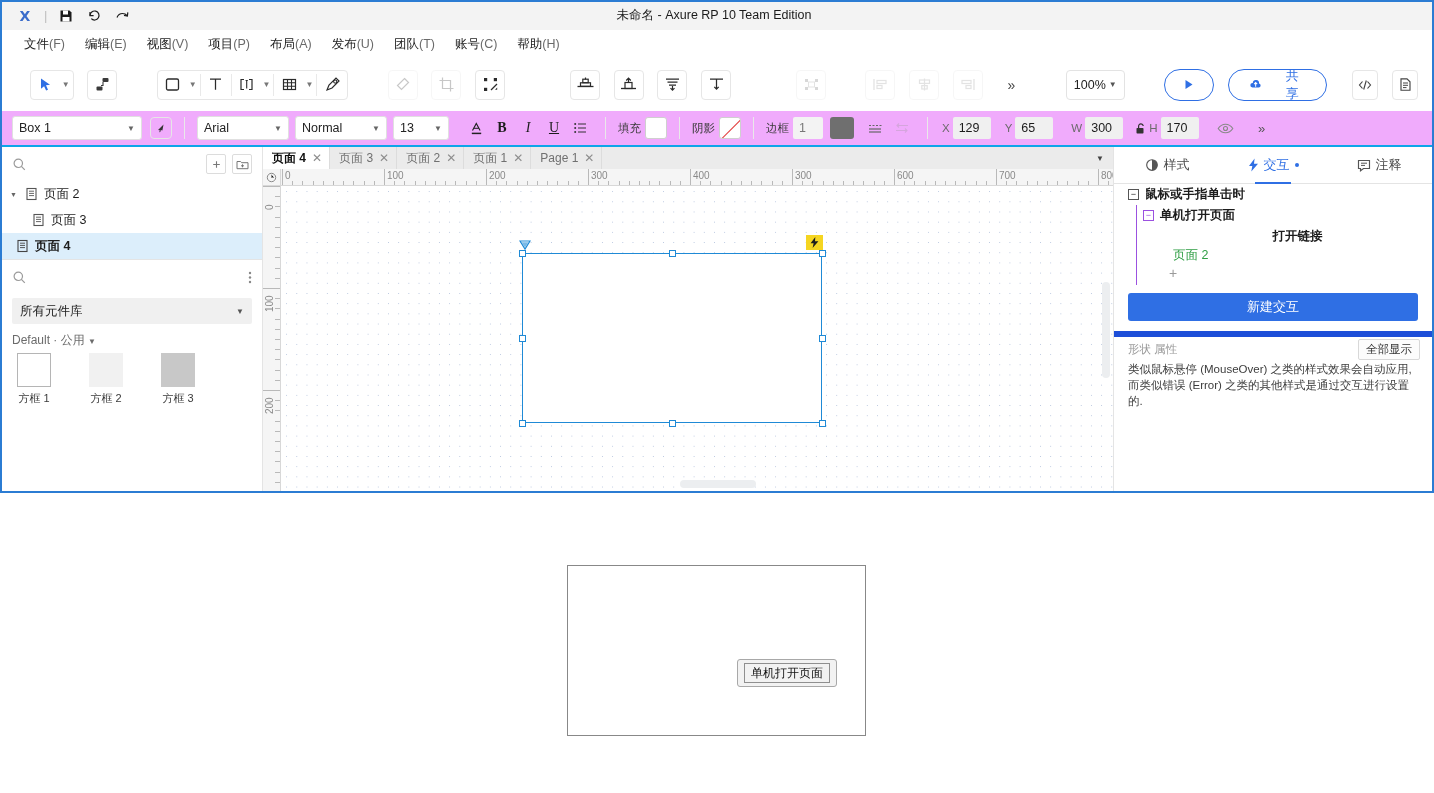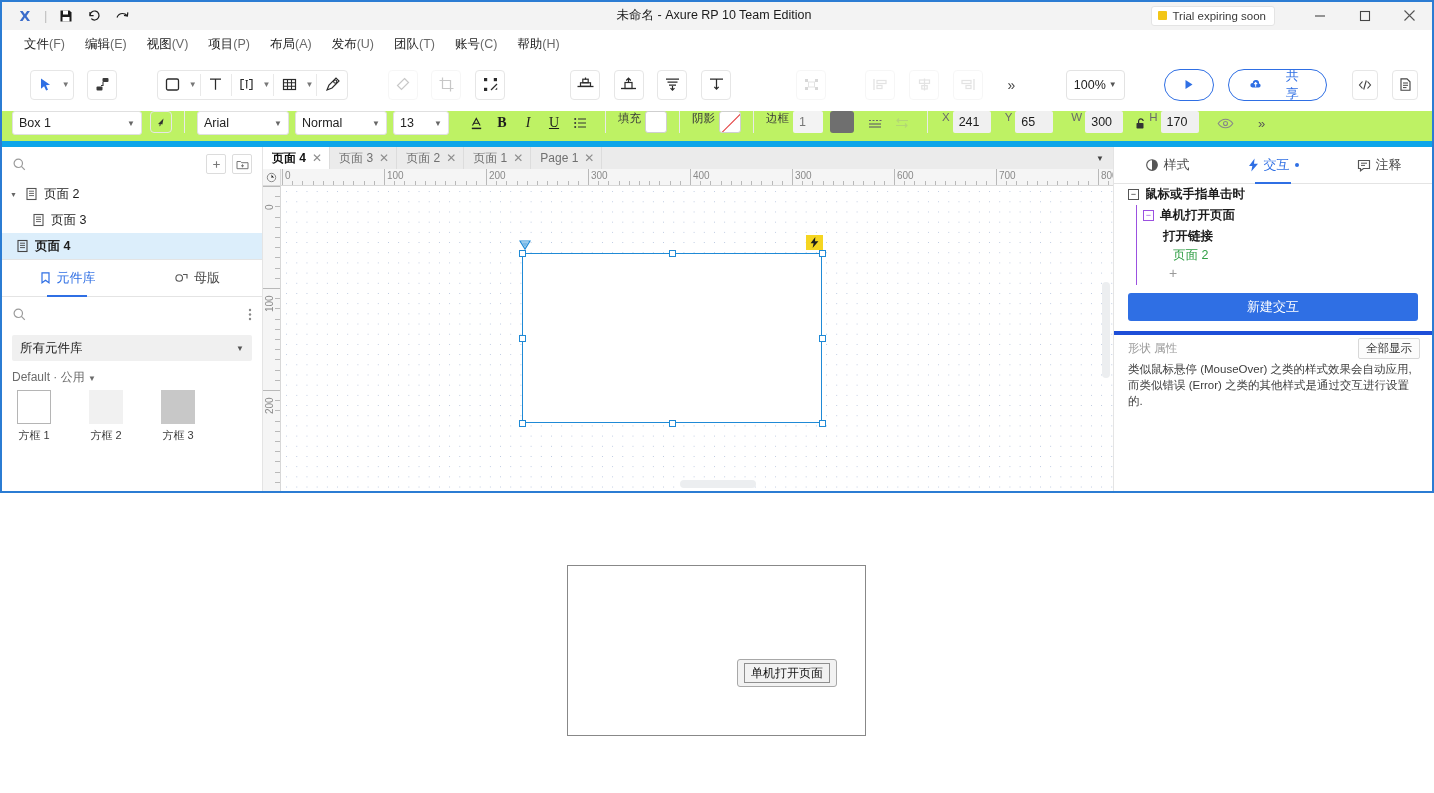--- a/index.html
+++ b/index.html
@@ -90,22 +90,22 @@
     color: #2f6fe4; font-size: 13px;
   }
   .sq-btn {
     width: 30px; height: 30px; border: 1px solid #e6e6e6; border-radius: 4px;
     display: flex; align-items: center; justify-content: center; cursor: pointer; color: #444;
     font-size: 12px;
   }
 
   
   .formatbar {
-    height: 36px; flex: 0 0 36px; display: flex; align-items: flex-start;
-    background: #bef264; padding: 0 10px; border-bottom: 6px solid #0ea5e9;
+    height: 36px; flex: 0 0 36px; display: flex; align-items: center;
+    background: #f0abfc; padding: 0 10px; border-bottom: 2px solid #0ea5e9;
   }
   .fsel {
     border: 1px solid #e0e0e0; border-radius: 3px; height: 24px;
     display: flex; align-items: center; justify-content: space-between;
     padding: 0 6px; font-size: 12.5px; color: #222; background: #fff; cursor: pointer;
   }
   .name-sel { width: 130px; }
   .font-sel { width: 92px; }
   .weight-sel { width: 92px; }
   .size-sel { width: 56px; }
@@ -252,30 +252,30 @@
   .ev-row { display: flex; align-items: flex-start; padding: 2px 14px; gap: 6px; }
   .tgl {
     width: 11px; height: 11px; border: 1px solid #555; background: #fff; color: #222;
     font-size: 9px; line-height: 9px; text-align: center; margin-top: 3px; cursor: pointer; flex: 0 0 11px;
   }
   .tgl.purple { border-color: #9b51e0; color: #9b51e0; }
   .ev-title { font-size: 12.5px; color: #1c1c1c; font-weight: bold; }
   .action-block { margin-left: 22px; border-left: 1.5px solid #9b51e0; padding-left: 0px; }
   .act-row { display: flex; align-items: flex-start; gap: 6px; padding: 2px 0 2px 6px; }
   .act-name { font-size: 12.5px; color: #1c1c1c; font-weight: bold; }
-  .act-sub { font-size: 12.5px; color: #1c1c1c; font-weight: bold; padding: 2px 0 0 26px; }
+  .act-sub { font-size: 12.5px; color: #1c1c1c; font-weight: bold; padding: 2px 0 0 26px; text-align: center; }
   .act-target { font-size: 12.5px; color: #2f9e44; padding: 2px 0 0 36px; cursor: pointer; }
   .plus-row { font-size: 14px; color: #9a9a9a; padding: 1px 0 4px 32px; cursor: pointer; }
   .new-inter-btn {
     margin: 8px 14px 10px; height: 28px; background: #2f6fe4; color: #fff;
     border-radius: 3px; display: flex; align-items: center; justify-content: center;
     font-size: 13px; cursor: pointer;
   }
   .prop-head {
-    border-top: 4px solid #1d4ed8; height: 30px; display: flex; align-items: center;
+    border-top: 6px solid #1d4ed8; height: 30px; display: flex; align-items: center;
     justify-content: space-between; padding: 0 12px 0 14px;
   }
   .prop-title { font-size: 11.5px; color: #9a9a9a; }
   .showall-btn {
     border: 1px solid #d8d8d8; border-radius: 2px; font-size: 11.5px; color: #333;
     padding: 2px 7px; background: #fcfcfc; cursor: pointer;
   }
   .prop-desc { font-size: 11.5px; color: #3c3c3c; line-height: 16px; padding: 0 14px; }
 
   
@@ -319,41 +319,20 @@
       </div>
       <div class="tb-icon">
         <svg width="15" height="15" viewBox="0 0 15 15">
             <path d="M2 9.5c1-2.6 3-4 5.5-4 2 0 3.6.9 4.6 2.2" fill="none" stroke="#1c1c1c" stroke-width="1.2"></path>
             <path d="M12.8 4.4l-.4 3.6-3.4-.7" fill="none" stroke="#1c1c1c" stroke-width="1.2"></path>
           </svg>
       </div>
     </div>
     <div class="tb-title">
       <span>未命名</span><span> - Axure RP 10 Team Edition</span>
-    </div>
-    <div class="tb-right">
-      <div class="trial-badge">
-        <span class="trial-dot"></span>
-        <span>Trial expiring soon</span>
-      </div>
-      <div class="wbtn">
-        <svg width="12" height="12" viewBox="0 0 12 12">
-            <path d="M1 6h10" stroke="#444" stroke-width="1.1"></path>
-          </svg>
-      </div>
-      <div class="wbtn">
-        <svg width="12" height="12" viewBox="0 0 12 12">
-            <rect x="1.5" y="1.5" width="9" height="9" fill="none" stroke="#444" stroke-width="1.1"></rect>
-          </svg>
-      </div>
-      <div class="wbtn">
-        <svg width="13" height="13" viewBox="0 0 13 13">
-            <path d="M1.5 1.5l10 10M11.5 1.5l-10 10" stroke="#555" stroke-width="1.1"></path>
-          </svg>
-      </div>
     </div>
   </div>
 
   <div class="menubar">
     <div class="menu-item"><span>文件</span><span class="mk">(F)</span></div>
     <div class="menu-item"><span>编辑</span><span class="mk">(E)</span></div>
     <div class="menu-item"><span>视图</span><span class="mk">(V)</span></div>
     <div class="menu-item"><span>项目</span><span class="mk">(P)</span></div>
     <div class="menu-item"><span>布局</span><span class="mk">(A)</span></div>
     <div class="menu-item"><span>发布</span><span class="mk">(U)</span></div>
@@ -638,21 +617,21 @@
           <path d="M14 3.5H3M5 1.5L3 3.5l2 2" fill="none" stroke="#999" stroke-width="1.1"></path>
           <path d="M2 8.5h11M11 6.5l2 2-2 2" fill="none" stroke="#999" stroke-width="1.1"></path>
         </svg>
     </div>
 
     <div style="width:12px"></div>
       <div class="divline"></div>
       <div style="width:14px"></div>
     <span class="xy-label">X</span>
     <div class="numfield">
-        <span>241</span>
+        <span>129</span>
       </div>
     <div style="width:14px"></div>
     <span class="xy-label">Y</span>
     <div class="numfield">
         <span>65</span>
       </div>
     <div style="width:18px"></div>
     <span class="xy-label">W</span>
     <div class="numfield">
         <span>300</span>
@@ -722,35 +701,20 @@
         <div class="tree-item sel" style="padding-left:14px">
           <svg width="13" height="14" viewBox="0 0 13 14">
               <rect x="2" y="1.5" width="9" height="11" fill="none" stroke="#444" stroke-width="1.1"></rect>
               <path d="M4 4.2h5M4 6.4h5M4 8.6h5" stroke="#444" stroke-width=".9"></path>
             </svg>
           <span>页面 4</span>
         </div>
       </div>
 
       <div class="libsec">
-        <div class="panel-tabs">
-          <div class="ptab active">
-            <svg width="13" height="14" viewBox="0 0 13 14">
-                <path d="M3 1.8h7v10l-3.5-2.6L3 11.8z" fill="none" stroke="#2f6fe4" stroke-width="1.2"></path>
-              </svg>
-            <span>元件库</span>
-          </div>
-          <div class="ptab">
-            <svg width="15" height="14" viewBox="0 0 15 14">
-                <circle cx="5.2" cy="7" r="3.3" fill="none" stroke="#555" stroke-width="1.1"></circle>
-                <path d="M9 3.5h4v4" fill="none" stroke="#555" stroke-width="1.1"></path>
-              </svg>
-            <span>母版</span>
-          </div>
-        </div>
         <div class="search-row">
           <svg width="15" height="15" viewBox="0 0 15 15">
               <circle cx="6.3" cy="6.3" r="4.2" fill="none" stroke="#9a9a9a" stroke-width="1.2"></circle>
               <path d="M9.4 9.4l3.4 3.4" stroke="#9a9a9a" stroke-width="1.2"></path>
             </svg>
           <div class="grow"></div>
           <svg width="4" height="15" viewBox="0 0 4 15">
               <circle cx="2" cy="3" r="1.2" fill="#888"></circle>
               <circle cx="2" cy="7.5" r="1.2" fill="#888"></circle>
               <circle cx="2" cy="12" r="1.2" fill="#888"></circle>

